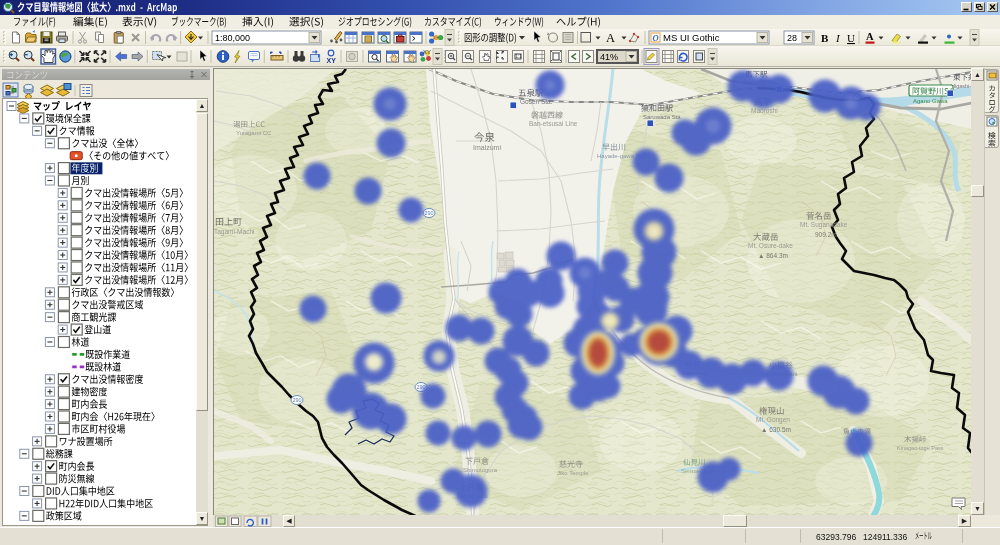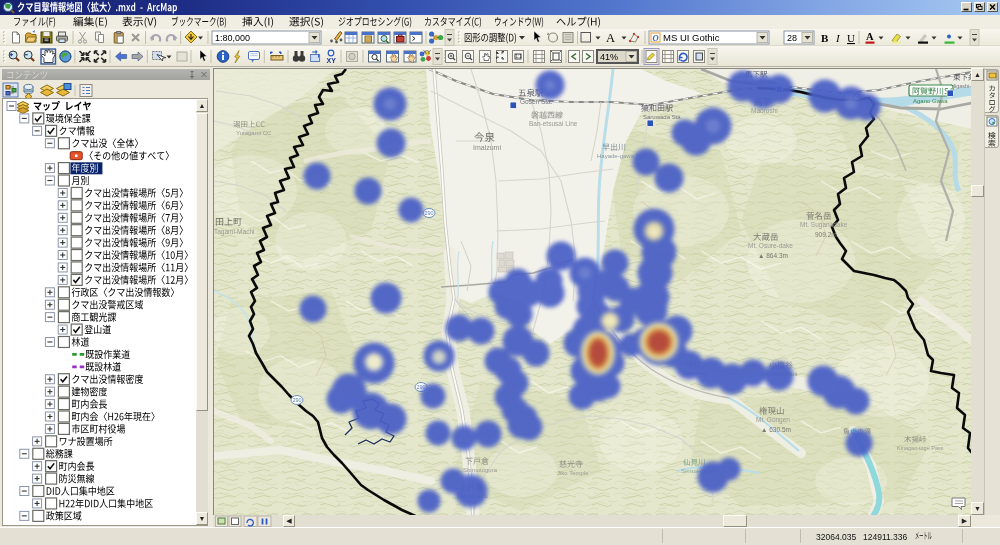--- a/index.html
+++ b/index.html
@@ -961,21 +961,21 @@
     <div style="position:absolute;left:283px;top:515px;width:12px;height:12px;background:#ece9dc;border:1px solid;border-color:#fcfbf4 #94917f #94917f #fcfbf4;font:7px Liberation Sans;color:#222;text-align:center;line-height:10px">◀</div>
     <div style="position:absolute;left:723px;top:515px;width:24px;height:12px;background:#ece9dc;border:1px solid;border-color:#fcfbf4 #94917f #94917f #fcfbf4"></div>
     <div style="position:absolute;left:958px;top:515px;width:13px;height:12px;background:#ece9dc;border:1px solid;border-color:#fcfbf4 #94917f #94917f #fcfbf4;font:7px Liberation Sans;color:#222;text-align:center;line-height:10px">▶</div>
     <div style="position:absolute;left:0;top:526px;width:213px;height:2px;background:#ece9dc"></div>
     <div style="position:absolute;left:0;top:527px;width:1000px;height:18px;
 background:#e4e1d4;border-top:1px solid #fff"></div>
     <div style="position:absolute;left:662px;top:529px;width:1px;height:14px;background:#c0bdb0"></div>
     <div style="position:absolute;left:745px;top:529px;width:1px;height:14px;background:#c0bdb0"></div>
     <div style="position:absolute;left:800px;top:529px;width:1px;height:14px;background:#c0bdb0"></div>
     <div style="position:absolute;left:962px;top:529px;width:1px;height:14px;background:#c0bdb0"></div>
-    <div style="position:absolute;left:816px;top:532px;font:8.5px 'Liberation Sans';color:#111">32064.035</div>
+    <div style="position:absolute;left:816px;top:532px;font:8.5px 'Liberation Sans';color:#111">63293.796</div>
     <div style="position:absolute;left:863px;top:532px;font:8.5px 'Liberation Sans';color:#111">124911.336</div>
 <svg width="1000" height="545" style="position:absolute;left:0;top:0;pointer-events:none" shape-rendering="geometricPrecision">
       <g>
 <circle cx="8" cy="7" r="4.6" fill="#cfe4f4" stroke="#2a5a8a"></circle>
 <path d="M5 4.5 Q8 3 11 5 L9.5 8.5 Q7 9 5.5 7.5Z" fill="#3a9a4a"></path>
 <line x1="11" y1="10" x2="14" y2="13" stroke="#8a5a20" stroke-width="2"></line>
 </g>
       <g transform="translate(17,11.2) scale(0.0082,0.011)" fill="#fff">
         <use href="#b0" x="0"></use>
         <use href="#b1" x="1000"></use>

